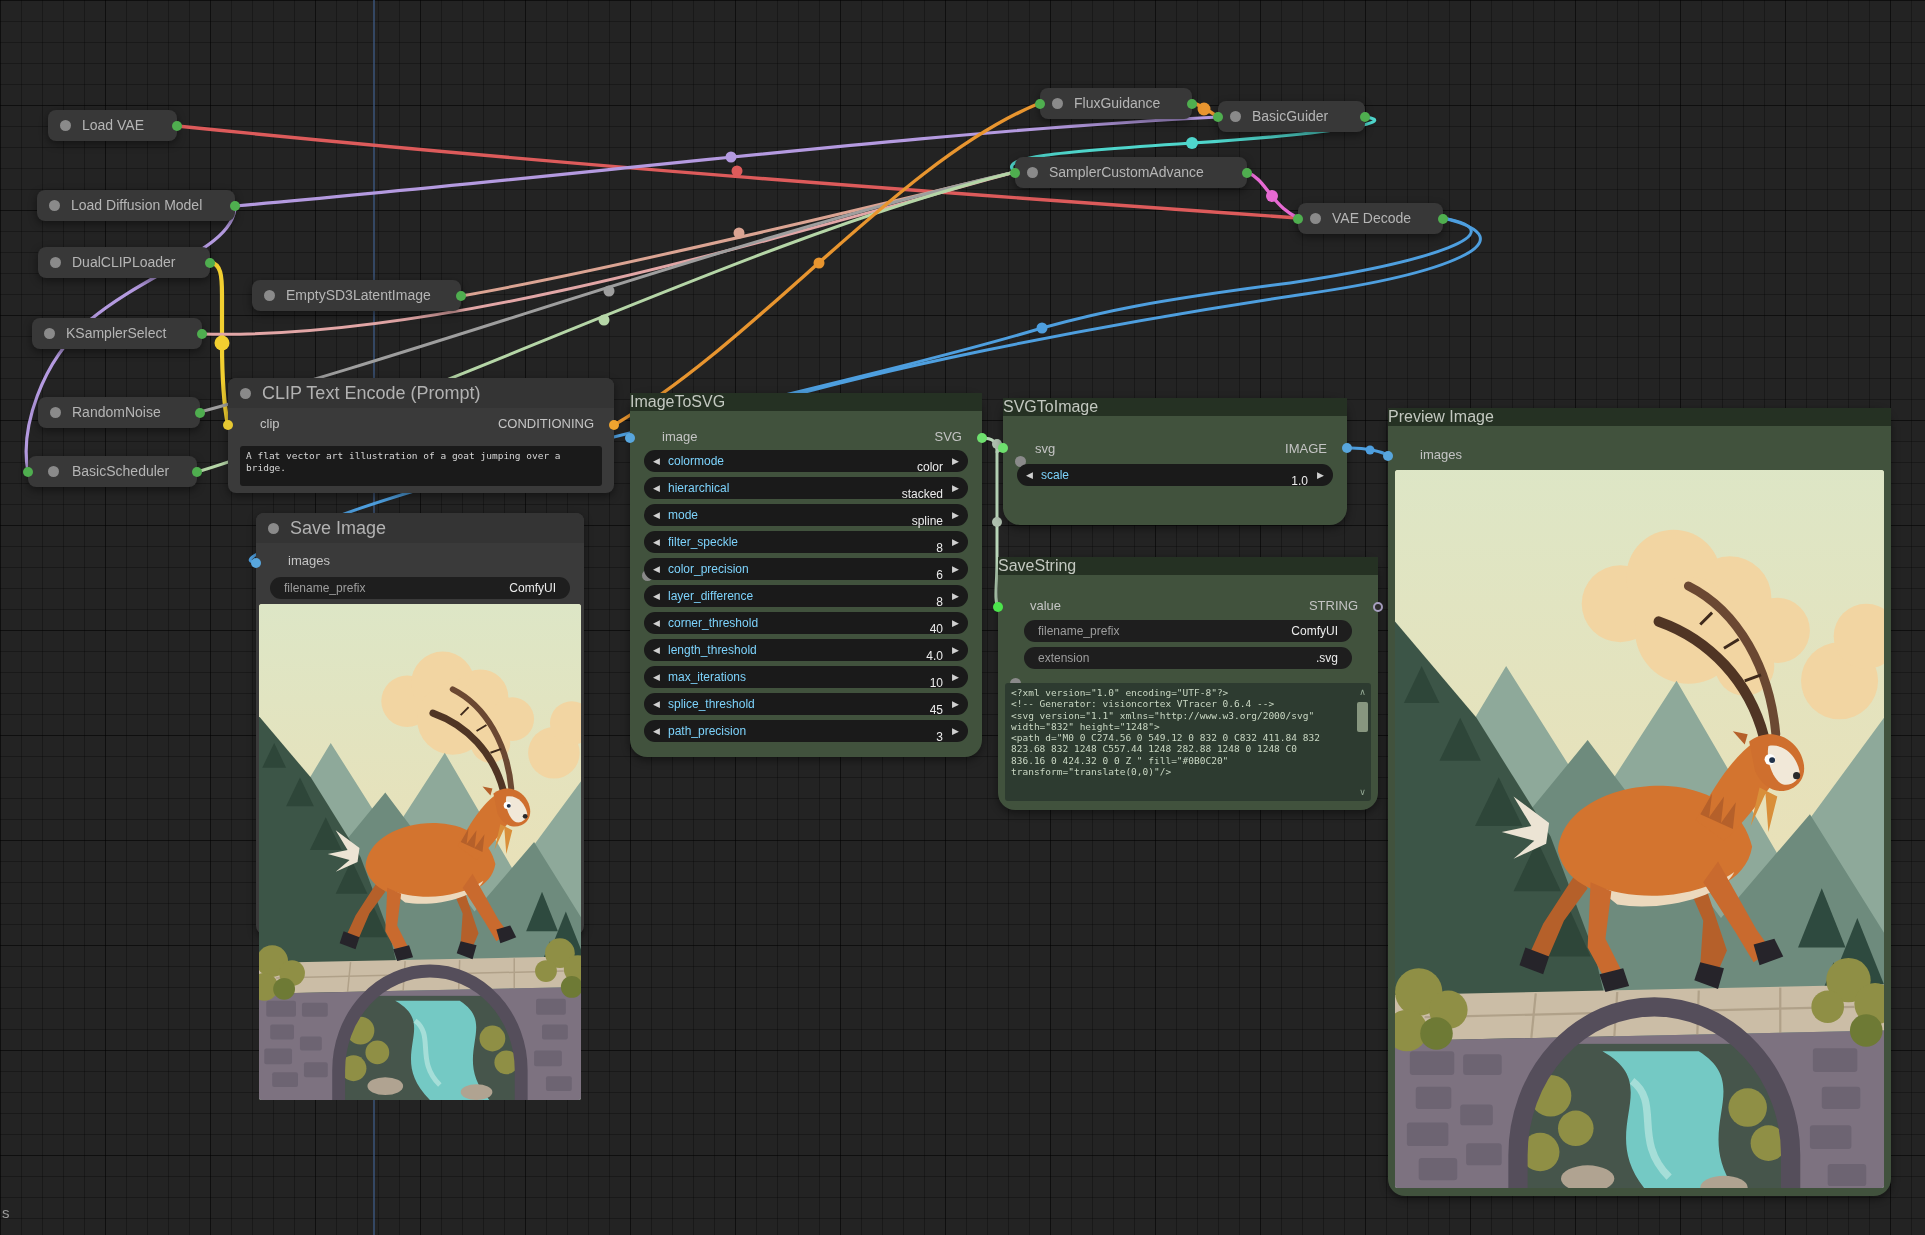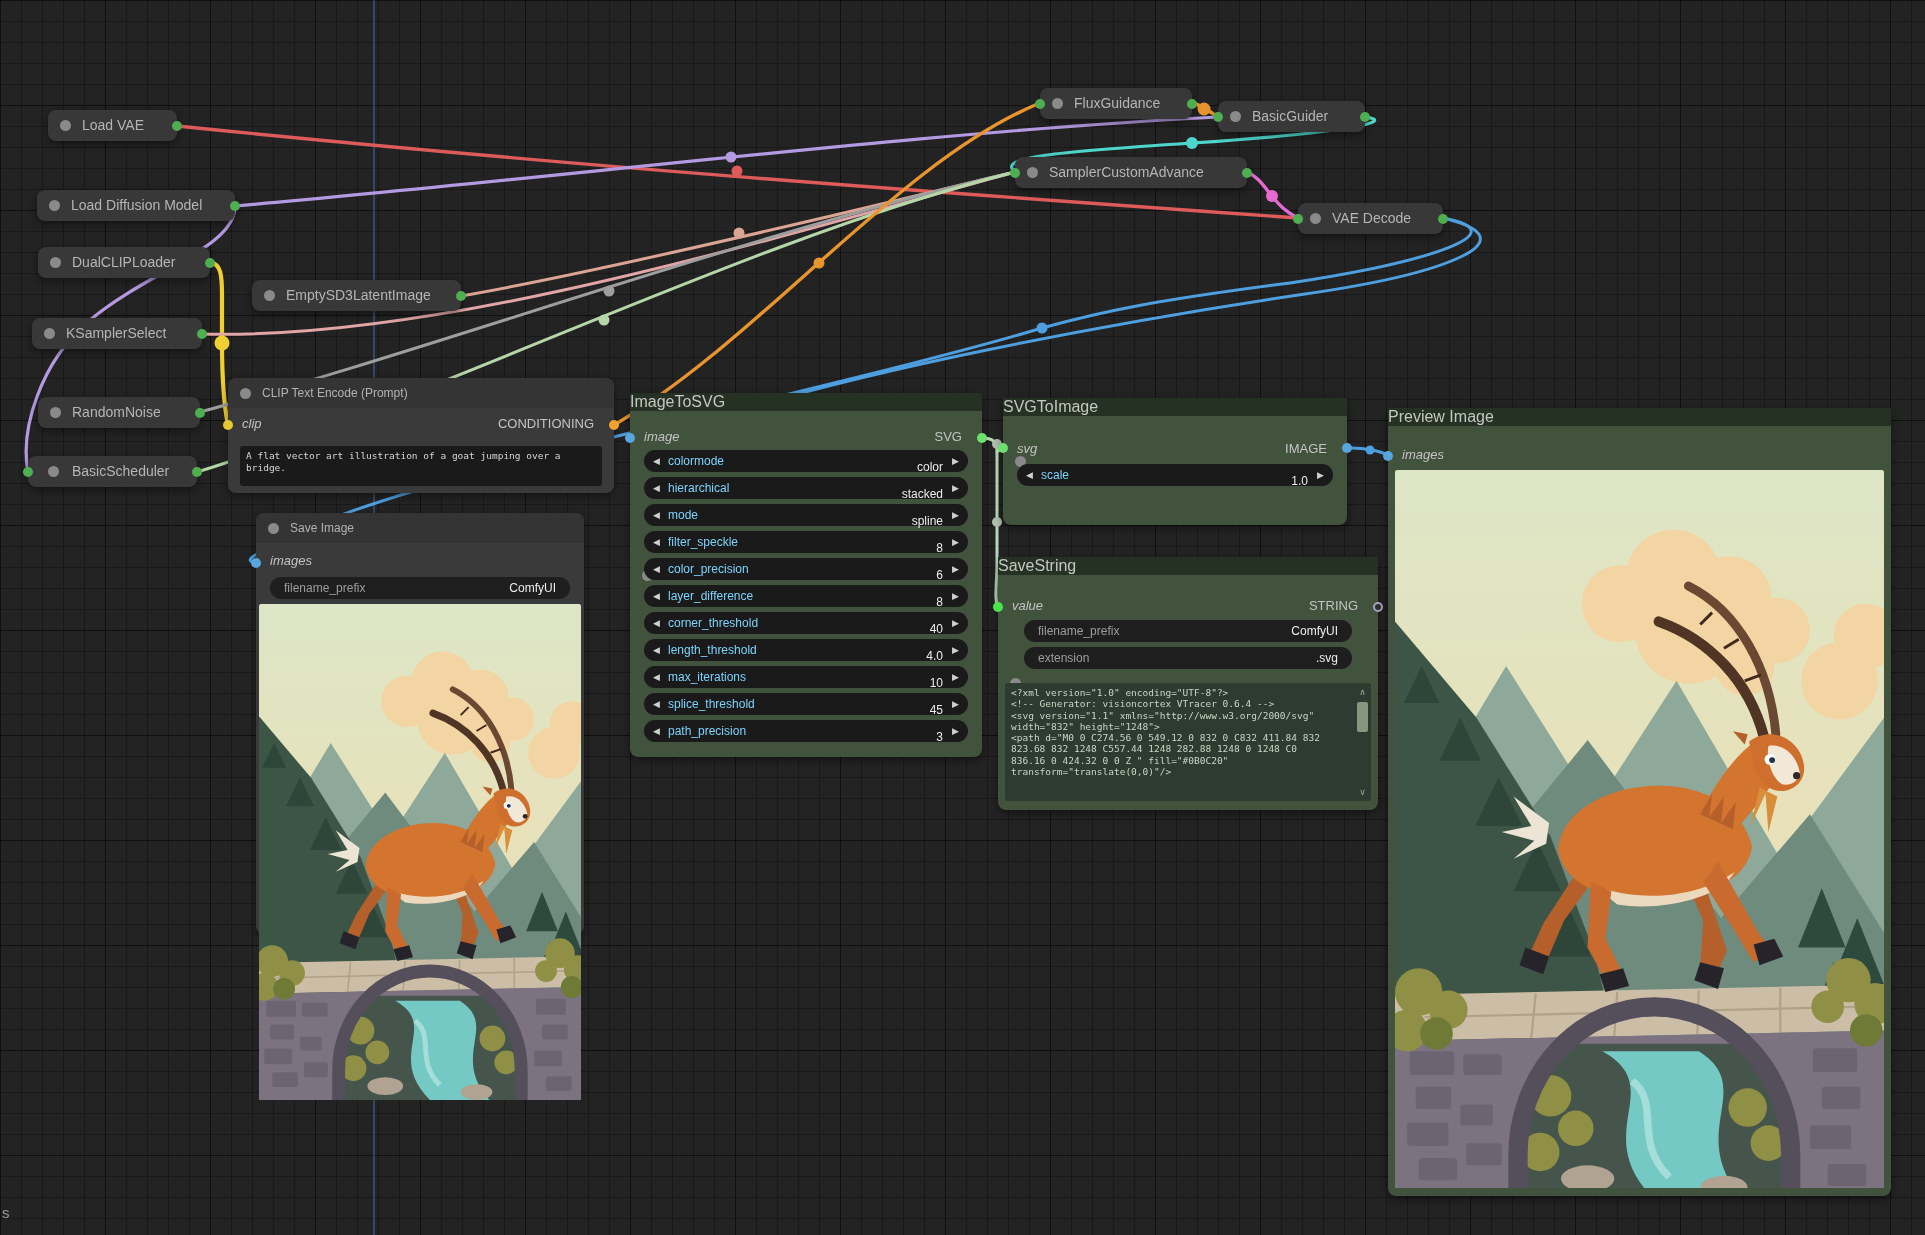--- a/index.html
+++ b/index.html
@@ -30,26 +30,26 @@
   .slot-dot.on-right{right:-5px;top:50%;margin-top:-5px;}
   .green-dot{background:#4fae4f;}
   .lime-dot{background:#6ee06e;}
   .blue-dot{background:#58a6dd;}
   .yellow-dot{background:#e6c832;}
   .orange-dot{background:#f0a42e;}
   .ring-dot{background:#2c2c2c;border:2px solid #a79fc0;box-sizing:border-box;}
 
   .bignode{background:#3a3a3a;}
   .bignode .titlebar{position:absolute;left:0;right:0;top:0;height:30px;background:#343434;
-        border-radius:8px 8px 0 0;color:#b2b2b2;font-size:12px;line-height:30px;padding-left:34px;box-sizing:border-box;}
-  .gnode{background:#41523d;}
+        border-radius:8px 8px 0 0;color:#b2b2b2;font-size:18px;line-height:30px;padding-left:34px;box-sizing:border-box;}
+  .gnode{background:#41523d;border-radius:17px;}
   .gnode .titlebar{background:#253123;color:#c3c8c0;}
   .iorow{position:absolute;left:14px;right:14px;display:flex;justify-content:space-between;
         color:#c4c4c4;font-size:13px;}
-  .iorow .in-label{margin-left:0;font-style:italic;}
+  .iorow .in-label{margin-left:18px;}
   .iorow .out-label{margin-right:6px;}
   .io-dot{position:absolute;width:10px;height:10px;border-radius:50%;z-index:3;}
 
   .widget{position:relative;height:22px;background:#1a1a1a;border-radius:11px;
         display:flex;align-items:center;color:#c8c8c8;font-size:12px;padding:0 9px;box-sizing:border-box;}
   .widget .warr{color:#d0d0d0;font-size:9px;width:12px;flex:0 0 auto;}
   .widget .wlabel{flex:1;color:#7dd3fc;padding-left:3px;}
   .widget .wvalue{color:#ececec;text-align:left;padding-right:4px;margin-top:12px;}
   .tfield{height:22px;background:#1e1e1e;border-radius:11px;display:flex;align-items:center;
         font-size:12px;padding:0 14px;box-sizing:border-box;}

